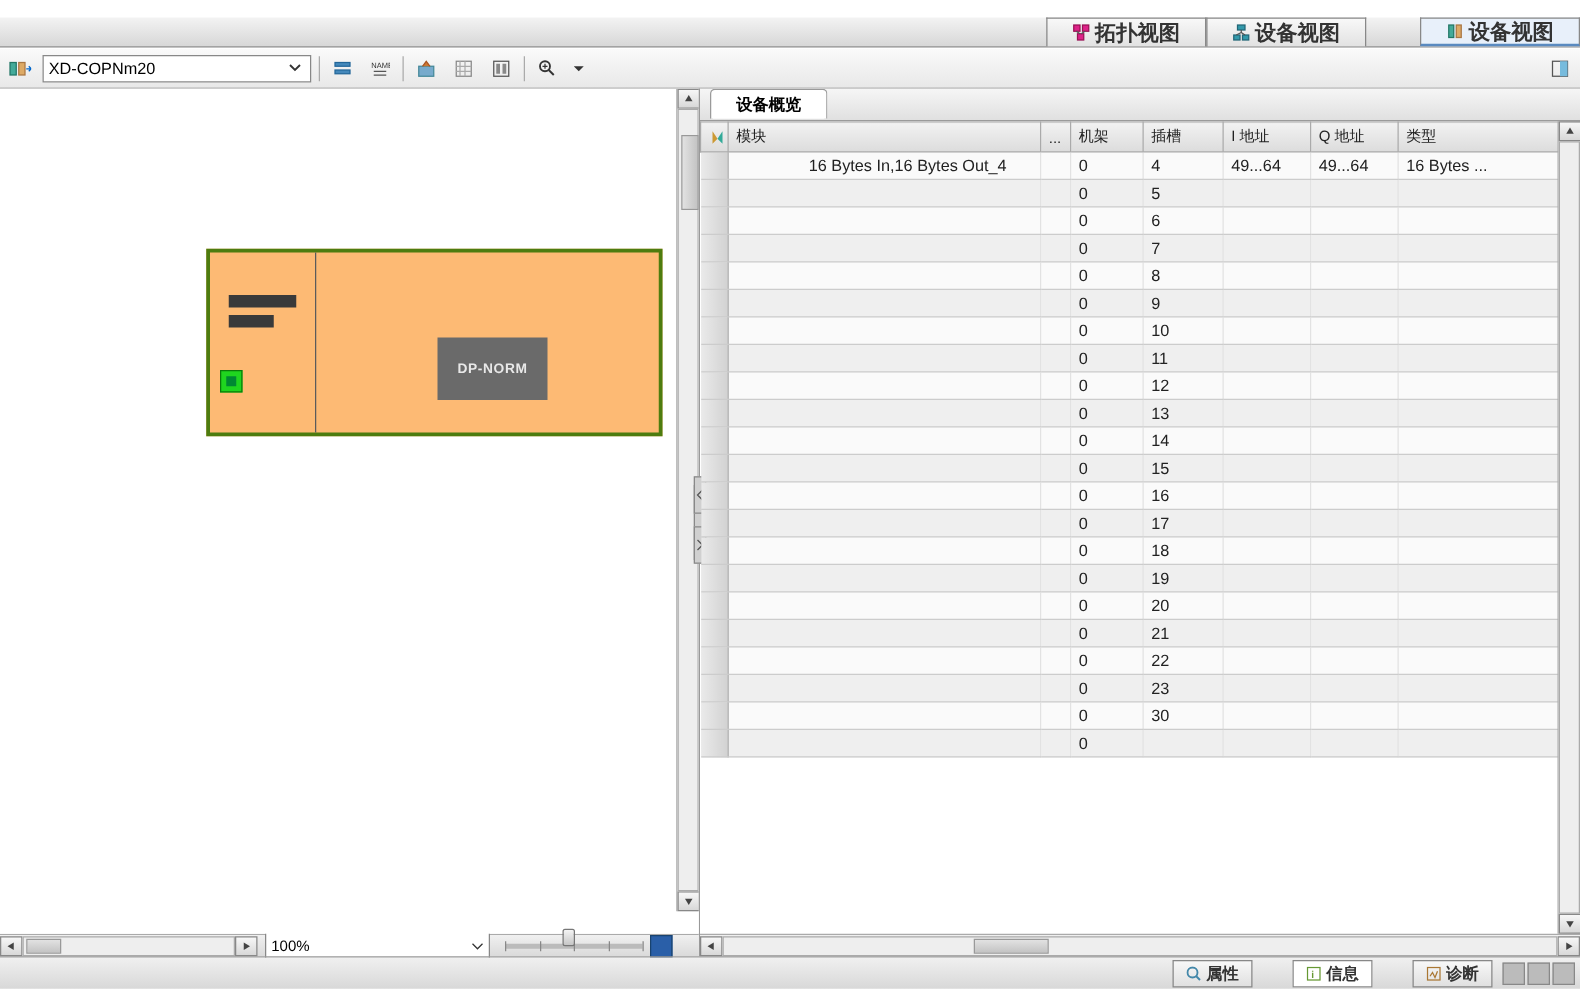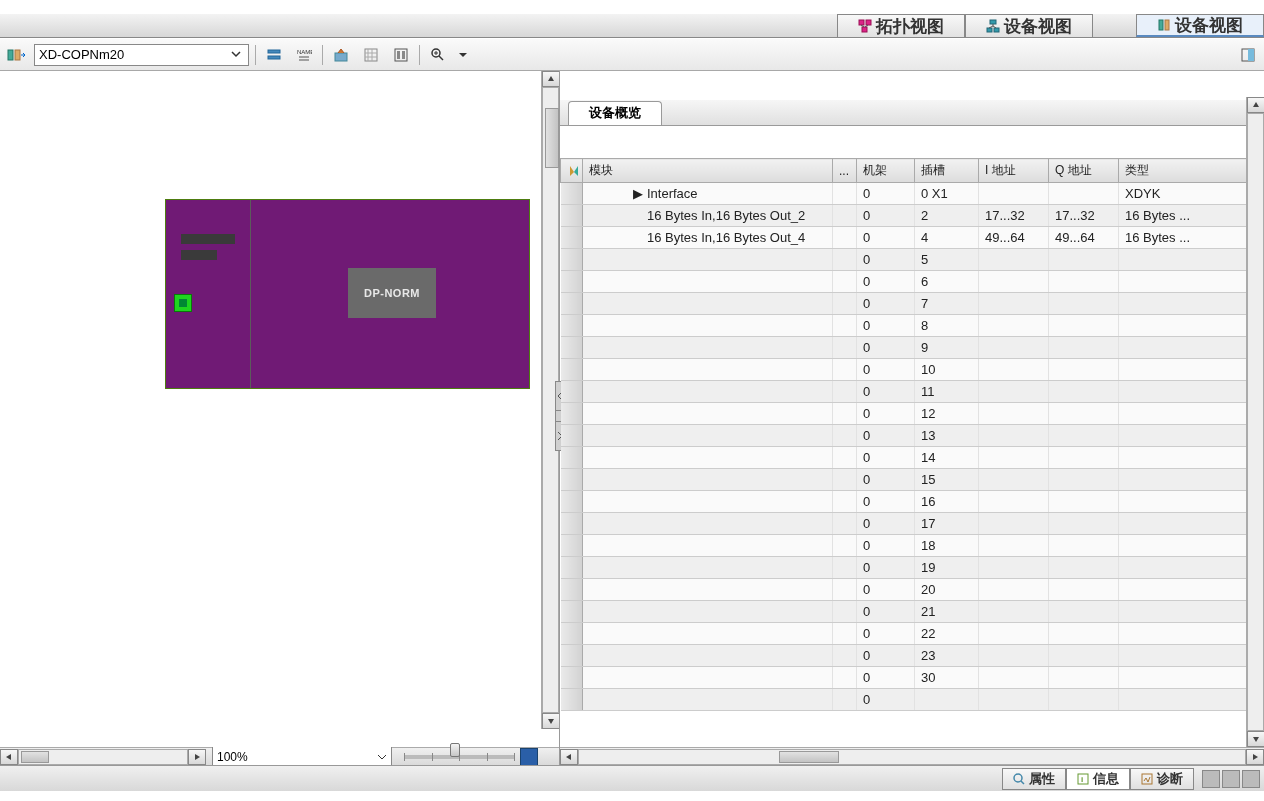--- a/index.html
+++ b/index.html
@@ -30,59 +30,59 @@
 .slider-wrap { width: 110px; height: 18px; margin-left: 12px; position: relative; display: flex; align-items: center; }
 .slider-track { height: 4px; background: #bbb; width: 100%; position: relative; }
 .slider-tick { position: absolute; width: 1px; height: 8px; background: #888; top: -2px; }
 .slider-thumb { position: absolute; width: 10px; height: 14px; background: linear-gradient(#f4f4f4,#c6c6c6); border: 1px solid #777; top: -5px; left: 46px; border-radius: 2px; }
 .fit-btn { width: 18px; height: 18px; margin-left: 6px; background: #2a5fa8; border: 1px solid #19436f; }
 .vscroll { position: absolute; right: 0; top: 0; bottom: 18px; width: 18px; background: linear-gradient(90deg,#f0f0f0,#dadada); border-left: 1px solid #aaa; display: flex; flex-direction: column; }
 .vscroll .scroll-track { flex: 1; width: 16px; height: auto; }
 .vtrack-thumb { position: absolute; top: 20px; width: 14px; left: 2px; height: 60px; background: linear-gradient(90deg,#e2e2e2,#c3c3c3); border: 1px solid #999; }
 
 
-.device-box { position: absolute; left: 165px; top: 128px; width: 365px; height: 190px; background: #701a75; border: 1px solid #4d7c0f; }
+.device-box { position: absolute; left: 165px; top: 128px; width: 365px; height: 150px; background: #fdba74; border: 3px solid #4d7c0f; }
 .device-vline { position: absolute; left: 84px; top: 0; bottom: 0; width: 1px; background: #5b5b5b; }
 .device-bar1 { position: absolute; left: 15px; top: 34px; width: 54px; height: 10px; background: #3a3a3a; }
 .device-bar2 { position: absolute; left: 15px; top: 50px; width: 36px; height: 10px; background: #3a3a3a; }
 .device-led { position: absolute; left: 8px; top: 94px; width: 18px; height: 18px; background: #1fd51f; border: 1px solid #0a7a0a; display: flex; align-items: center; justify-content: center; }
 .device-led-inner { width: 8px; height: 8px; background: #083; }
 .device-label-box { position: absolute; left: 182px; top: 68px; width: 88px; height: 50px; background: #6a6a6a; color: #e8e8e8; display: flex; align-items: center; justify-content: center; font-size: 11px; font-weight: bold; letter-spacing: 0.5px; }
 
 
 .splitter-grip { position: absolute; left: -5px; top: 50%; width: 10px; height: 60px; background: #d0d0d0; border: 1px solid #888; transform: translateY(-50%); }
 .splitter-grip2 { position: absolute; left: -5px; top: 310px; width: 10px; height: 30px; background: #d0d0d0; border: 1px solid #888; }
 .splitter-grip3 { position: absolute; left: -5px; top: 350px; width: 10px; height: 30px; background: #d0d0d0; border: 1px solid #888; }
 
 
 .right-pane { flex: 1; position: relative; display: flex; flex-direction: column; }
-.rp-tab-bar { height: 26px; background: linear-gradient(#f6f6f6,#e0e0e0); border-bottom: 1px solid #9a9a9a; display: flex; align-items: center; padding-left: 8px; margin-top: 29px; }
+.rp-tab-bar { height: 26px; background: linear-gradient(#f6f6f6,#e0e0e0); border-bottom: 1px solid #9a9a9a; display: flex; align-items: flex-start; padding-left: 8px; }
 .rp-tab { height: 24px; padding: 0 20px; border: 1px solid #9a9a9a; border-bottom: none; background: #fff; display: flex; align-items: center; font-size: 13px; font-weight: bold; border-top-left-radius: 4px; border-top-right-radius: 4px; }
-.table-wrap { flex: 1; overflow: hidden; position: relative; margin-top: 32px; }
+.table-wrap { flex: 1; overflow: hidden; position: relative; }
 
 
 .grid { width: 100%; border-collapse: collapse; table-layout: fixed; }
 .grid th { background: linear-gradient(#f2f2f2,#dcdcdc); border: 1px solid #aaa; font-weight: normal; font-size: 12px; text-align: left; padding: 3px 6px; height: 22px; color: #222; }
 .grid td { border-bottom: 1px solid #ccc; border-right: 1px solid #e2e2e2; padding: 3px 6px; height: 22px; font-size: 13px; color: #222; }
 .grid tbody tr:nth-child(even) td { background: #efefef; }
 .grid tbody tr:nth-child(odd) td { background: #fafafa; }
 .grid tbody tr.selected td { background: #fff !important; }
 .row-handle { width: 22px; background: linear-gradient(90deg,#eaeaea,#d2d2d2) !important; border-right: 1px solid #aaa !important; }
 .tree-indent0 { padding-left: 28px !important; }
 .tree-indent1 { padding-left: 50px !important; }
 .tree-indent2 { padding-left: 50px !important; }
 .tree-toggle { display: inline-block; width: 10px; margin-right: 4px; }
 
 .rp-hscroll { height: 18px; background: linear-gradient(#f0f0f0,#dadada); border-top: 1px solid #aaa; display: flex; align-items: center; }
 .rp-hscroll .scroll-track { flex: 1; }
 .rp-vscroll { position: absolute; right: 0; top: 26px; bottom: 18px; width: 18px; background: linear-gradient(90deg,#f0f0f0,#dadada); border-left: 1px solid #aaa; display: flex; flex-direction: column; }
 
 
 .bottom-bar { position: absolute; bottom: 10px; left: 0; right: 0; height: 26px; background: linear-gradient(#f0f0f0,#d8d8d8); border-top: 1px solid #999; display: flex; justify-content: flex-end; align-items: center; padding-right: 4px; gap: 0; }
-.bottom-tab { height: 22px; padding: 0 10px; border: 1px solid #888; background: linear-gradient(#f8f8f8,#e0e0e0); display: flex; align-items: center; gap: 4px; cursor: pointer; font-size: 13px; font-weight: bold; color: #333; }
+.bottom-tab { height: 22px; padding: 0 10px; border: 1px solid #888; background: linear-gradient(#f8f8f8,#e0e0e0); display: flex; align-items: center; gap: 4px; cursor: pointer; font-size: 13px; font-weight: bold; color: #333; margin-left: 32px; }
 .bottom-tab.active { background: #fff; }
 .bottom-icons { display: flex; gap: 2px; margin-left: 8px; }
 .bottom-ic { width: 18px; height: 18px; background: #bbb; border: 1px solid #888; }
 
 svg { display: block; }
 </style>
 </head>
 <body>
 
 <div class="top-tabs">
@@ -303,40 +303,20 @@
             <th><span>机架</span></th>
             <th><span>插槽</span></th>
             <th><span>I 地址</span></th>
             <th><span>Q 地址</span></th>
             <th><span>类型</span></th>
           </tr>
         </thead>
         <tbody id="grid-body">
             <tr>
               <td class="row-handle"></td>
-              <td class="tree-indent1"><span class="tree-toggle">▶</span>Interface</td>
-              <td></td>
-              <td>0</td>
-              <td>0 X1</td>
-              <td></td>
-              <td></td>
-              <td>XDYK</td>
-            </tr>
-            <tr>
-              <td class="row-handle"></td>
-              <td class="tree-indent2"><span class="tree-toggle"></span>16 Bytes In,16 Bytes Out_2</td>
-              <td></td>
-              <td>0</td>
-              <td>2</td>
-              <td>17...32</td>
-              <td>17...32</td>
-              <td>16 Bytes ...</td>
-            </tr>
-            <tr>
-              <td class="row-handle"></td>
               <td class="tree-indent2"><span class="tree-toggle"></span>16 Bytes In,16 Bytes Out_4</td>
               <td></td>
               <td>0</td>
               <td>4</td>
               <td>49...64</td>
               <td>49...64</td>
               <td>16 Bytes ...</td>
             </tr>
             <tr>
               <td class="row-handle"></td>

